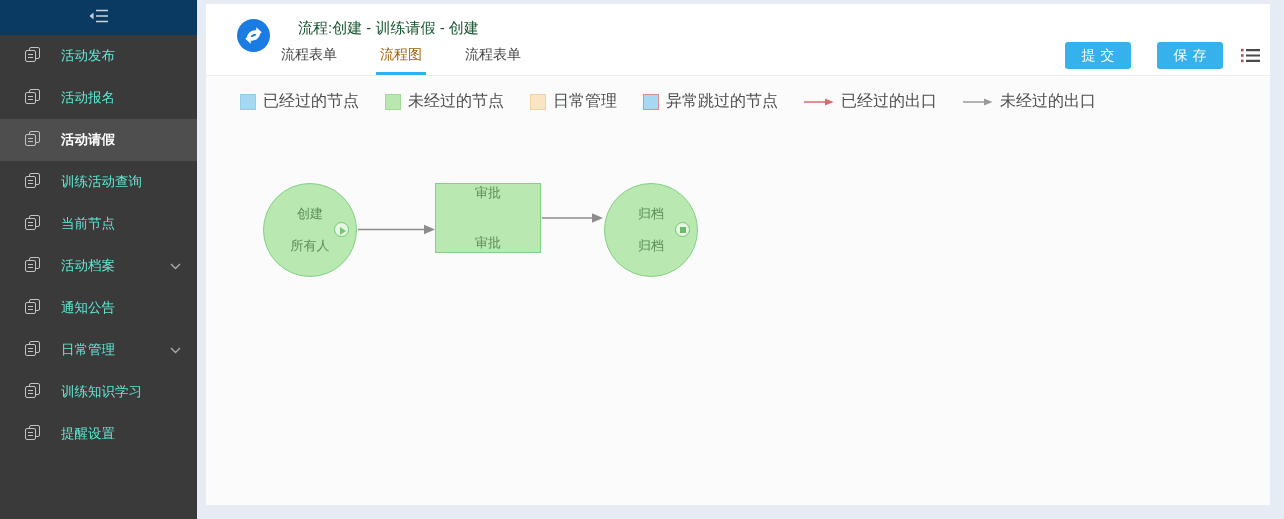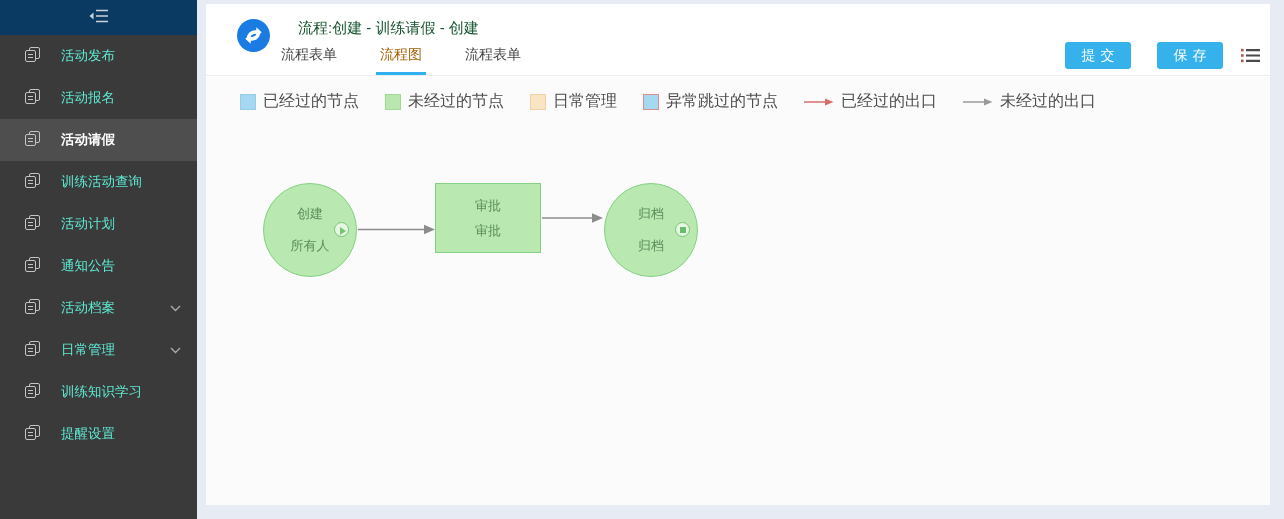--- a/index.html
+++ b/index.html
@@ -72,21 +72,21 @@
 
   .diagram { position:absolute; left:0; top:0; right:0; bottom:0; }
   .node {
     position:absolute; display:flex; flex-direction:column;
     align-items:center; justify-content:center;
     background:#b9e8b0; border:1px solid #85d185;
     color:#5a8c5a; font-size:13px;
   }
   .node.circle { width:94px; height:94px; border-radius:50%;text-align:right; }
   .node .n-title { margin-bottom:14px; }
-  .node.rect { left:229px; top:106px; width:106px; height:70px; }
+  .node.rect { left:229px; top:106px; width:106px; height:70px;justify-content:space-between; }
   .node.rect .n-title { margin-bottom:7px; }
   .node1 { left:57px; top:106px; }
   .node3 { left:398px; top:106px; }
   .marker {
     position:absolute; right:7px; top:50%; margin-top:-8px;
     width:15px; height:15px; border:1px solid #74c674; border-radius:50%;
     background:#e7f6e2;
   }
   .marker.start::after {
     content:""; position:absolute; left:5px; top:3.5px;
@@ -145,42 +145,42 @@
           <path class="doc-lines" d="M3 7.5h5M3 10.5h5"></path>
         </svg></span>
     <span class="label">训练活动查询</span>
   </div>
   <div class="sb-item">
     <span><svg width="15" height="15" viewBox="0 0 15 15">
           <rect class="doc-back" x="4.5" y="0.5" width="10" height="11" rx="1.5"></rect>
           <rect class="doc-front" x="0.5" y="3.5" width="10" height="11" rx="1.5"></rect>
           <path class="doc-lines" d="M3 7.5h5M3 10.5h5"></path>
         </svg></span>
-    <span class="label">活动计划</span>
-  </div>
-  <div class="sb-item">
-    <span><svg width="15" height="15" viewBox="0 0 15 15">
-          <rect class="doc-back" x="4.5" y="0.5" width="10" height="11" rx="1.5"></rect>
-          <rect class="doc-front" x="0.5" y="3.5" width="10" height="11" rx="1.5"></rect>
-          <path class="doc-lines" d="M3 7.5h5M3 10.5h5"></path>
-        </svg></span>
-    <span class="label">通知公告</span>
+    <span class="label">当前节点</span>
   </div>
   <div class="sb-item">
     <span><svg width="15" height="15" viewBox="0 0 15 15">
           <rect class="doc-back" x="4.5" y="0.5" width="10" height="11" rx="1.5"></rect>
           <rect class="doc-front" x="0.5" y="3.5" width="10" height="11" rx="1.5"></rect>
           <path class="doc-lines" d="M3 7.5h5M3 10.5h5"></path>
         </svg></span>
     <span class="label">活动档案</span>
     <span class="chev">
         <svg width="11" height="7" viewBox="0 0 11 7">
           <path d="M1 1l4.5 4.5L10 1" fill="none" stroke="#aaaaaa" stroke-width="1.4"></path>
         </svg>
       </span>
+  </div>
+  <div class="sb-item">
+    <span><svg width="15" height="15" viewBox="0 0 15 15">
+          <rect class="doc-back" x="4.5" y="0.5" width="10" height="11" rx="1.5"></rect>
+          <rect class="doc-front" x="0.5" y="3.5" width="10" height="11" rx="1.5"></rect>
+          <path class="doc-lines" d="M3 7.5h5M3 10.5h5"></path>
+        </svg></span>
+    <span class="label">通知公告</span>
   </div>
   <div class="sb-item">
     <span><svg width="15" height="15" viewBox="0 0 15 15">
           <rect class="doc-back" x="4.5" y="0.5" width="10" height="11" rx="1.5"></rect>
           <rect class="doc-front" x="0.5" y="3.5" width="10" height="11" rx="1.5"></rect>
           <path class="doc-lines" d="M3 7.5h5M3 10.5h5"></path>
         </svg></span>
     <span class="label">日常管理</span>
     <span class="chev">
         <svg width="11" height="7" viewBox="0 0 11 7">

